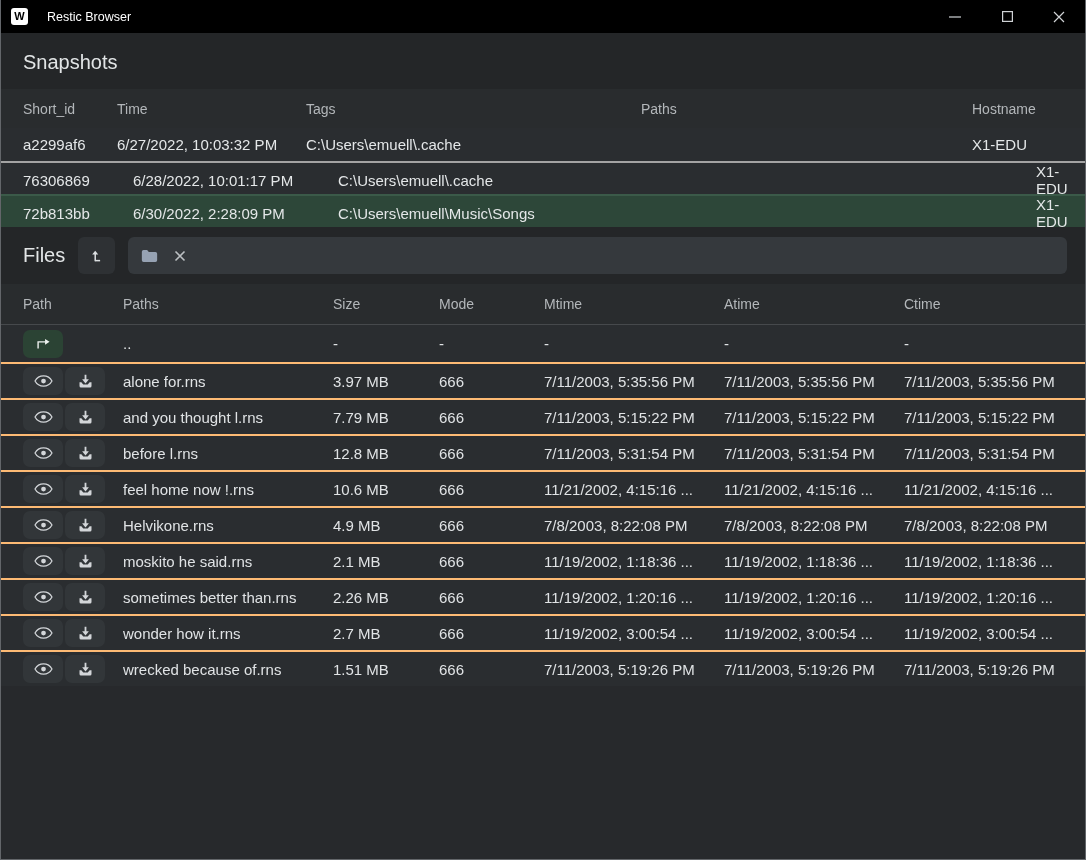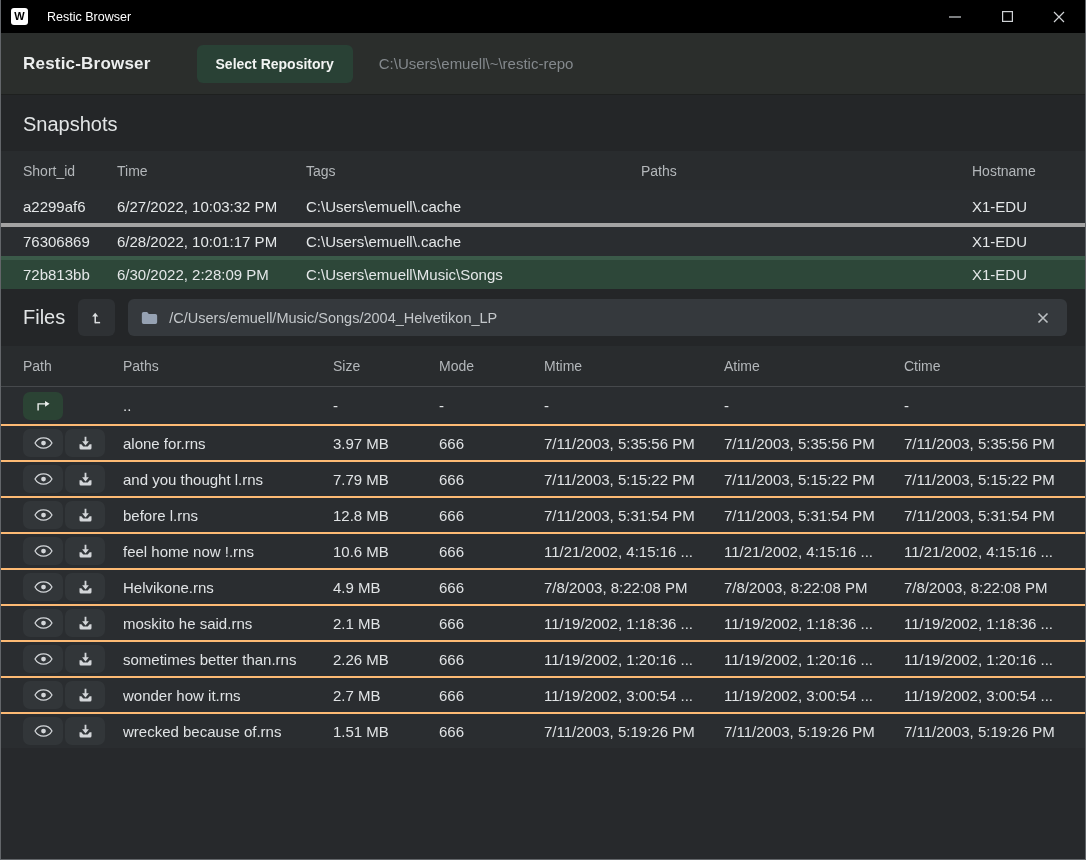--- a/index.html
+++ b/index.html
@@ -55,21 +55,21 @@
   .gridS {
     display:grid; grid-template-columns:94px 189px 335px 331px 1fr;
     align-items:center; padding-left:22px; padding-right:14px;
   }
   .snap-header {
     height:39px; background:#292c2e; color:#b3b7ba; font-size:14px; flex:0 0 auto;
   }
   .snap-row {
     height:33px; background:#2a2d30; font-size:15px; color:#e4e7e8; flex:0 0 auto;
   }
-  .snap-row + .snap-row { border-top:4px solid #a3a3a3; }
+  .snap-row + .snap-row { border-top:2px solid #a3a3a3;gap:16px; }
   .snap-row.selected { background:#2d4739; border-top-color:#3b5a49; }
 
   
   .files-band {
     height:57px; display:flex; align-items:center; gap:13px;
     padding:0 18px 0 22px;
   }
   .icon-btn {
     width:37px; height:37px; background:#2e3134; border:none; border-radius:6px;
     display:flex; align-items:center; justify-content:center; color:#dcdfe1;
@@ -142,25 +142,20 @@
       <div class="tb-btn">
         <span>
           <svg width="12" height="12" viewBox="0 0 12 12">
               <path d="M1 1 L11 11 M11 1 L1 11" stroke="currentColor" stroke-width="1.2"></path>
             </svg>
         </span>
       </div>
     </div>
   </div>
 
-  <div class="toolbar">
-    <span class="app-name">Restic-Browser</span>
-    <button class="btn-green">Select Repository</button>
-    <span class="repo-path">C:\Users\emuell\~\restic-repo</span>
-  </div>
 
   <div class="band snap-band">
     <span class="band-title">Snapshots</span>
   </div>
 
   <div class="snap-header gridS">
     <span>Short_id</span>
     <span>Time</span>
     <span>Tags</span>
     <span>Paths</span>
@@ -199,21 +194,20 @@
           <path d="M3.6 7.2 L7 3 L10.4 7.2 Z" fill="currentColor"></path>
         </svg>
       </span>
     </button>
     <div class="pathbar">
       <span>
         <svg width="17" height="14" viewBox="0 0 20 16">
           <path d="M1 3 a2 2 0 0 1 2 -2 h4.2 l2 2.4 H17 a2 2 0 0 1 2 2 V13 a2 2 0 0 1 -2 2 H3 a2 2 0 0 1 -2 -2 Z" fill="#96a2b3"></path>
         </svg>
       </span>
-      <span class="pathbar-text">/C/Users/emuell/Music/Songs/2004_Helvetikon_LP</span>
       <button class="clear-btn">
         <span>
           <svg width="12" height="12" viewBox="0 0 12 12">
               <path d="M1.5 1.5 L10.5 10.5 M10.5 1.5 L1.5 10.5" stroke="currentColor" stroke-width="1.6"></path>
             </svg>
         </span>
       </button>
     </div>
   </div>
 

